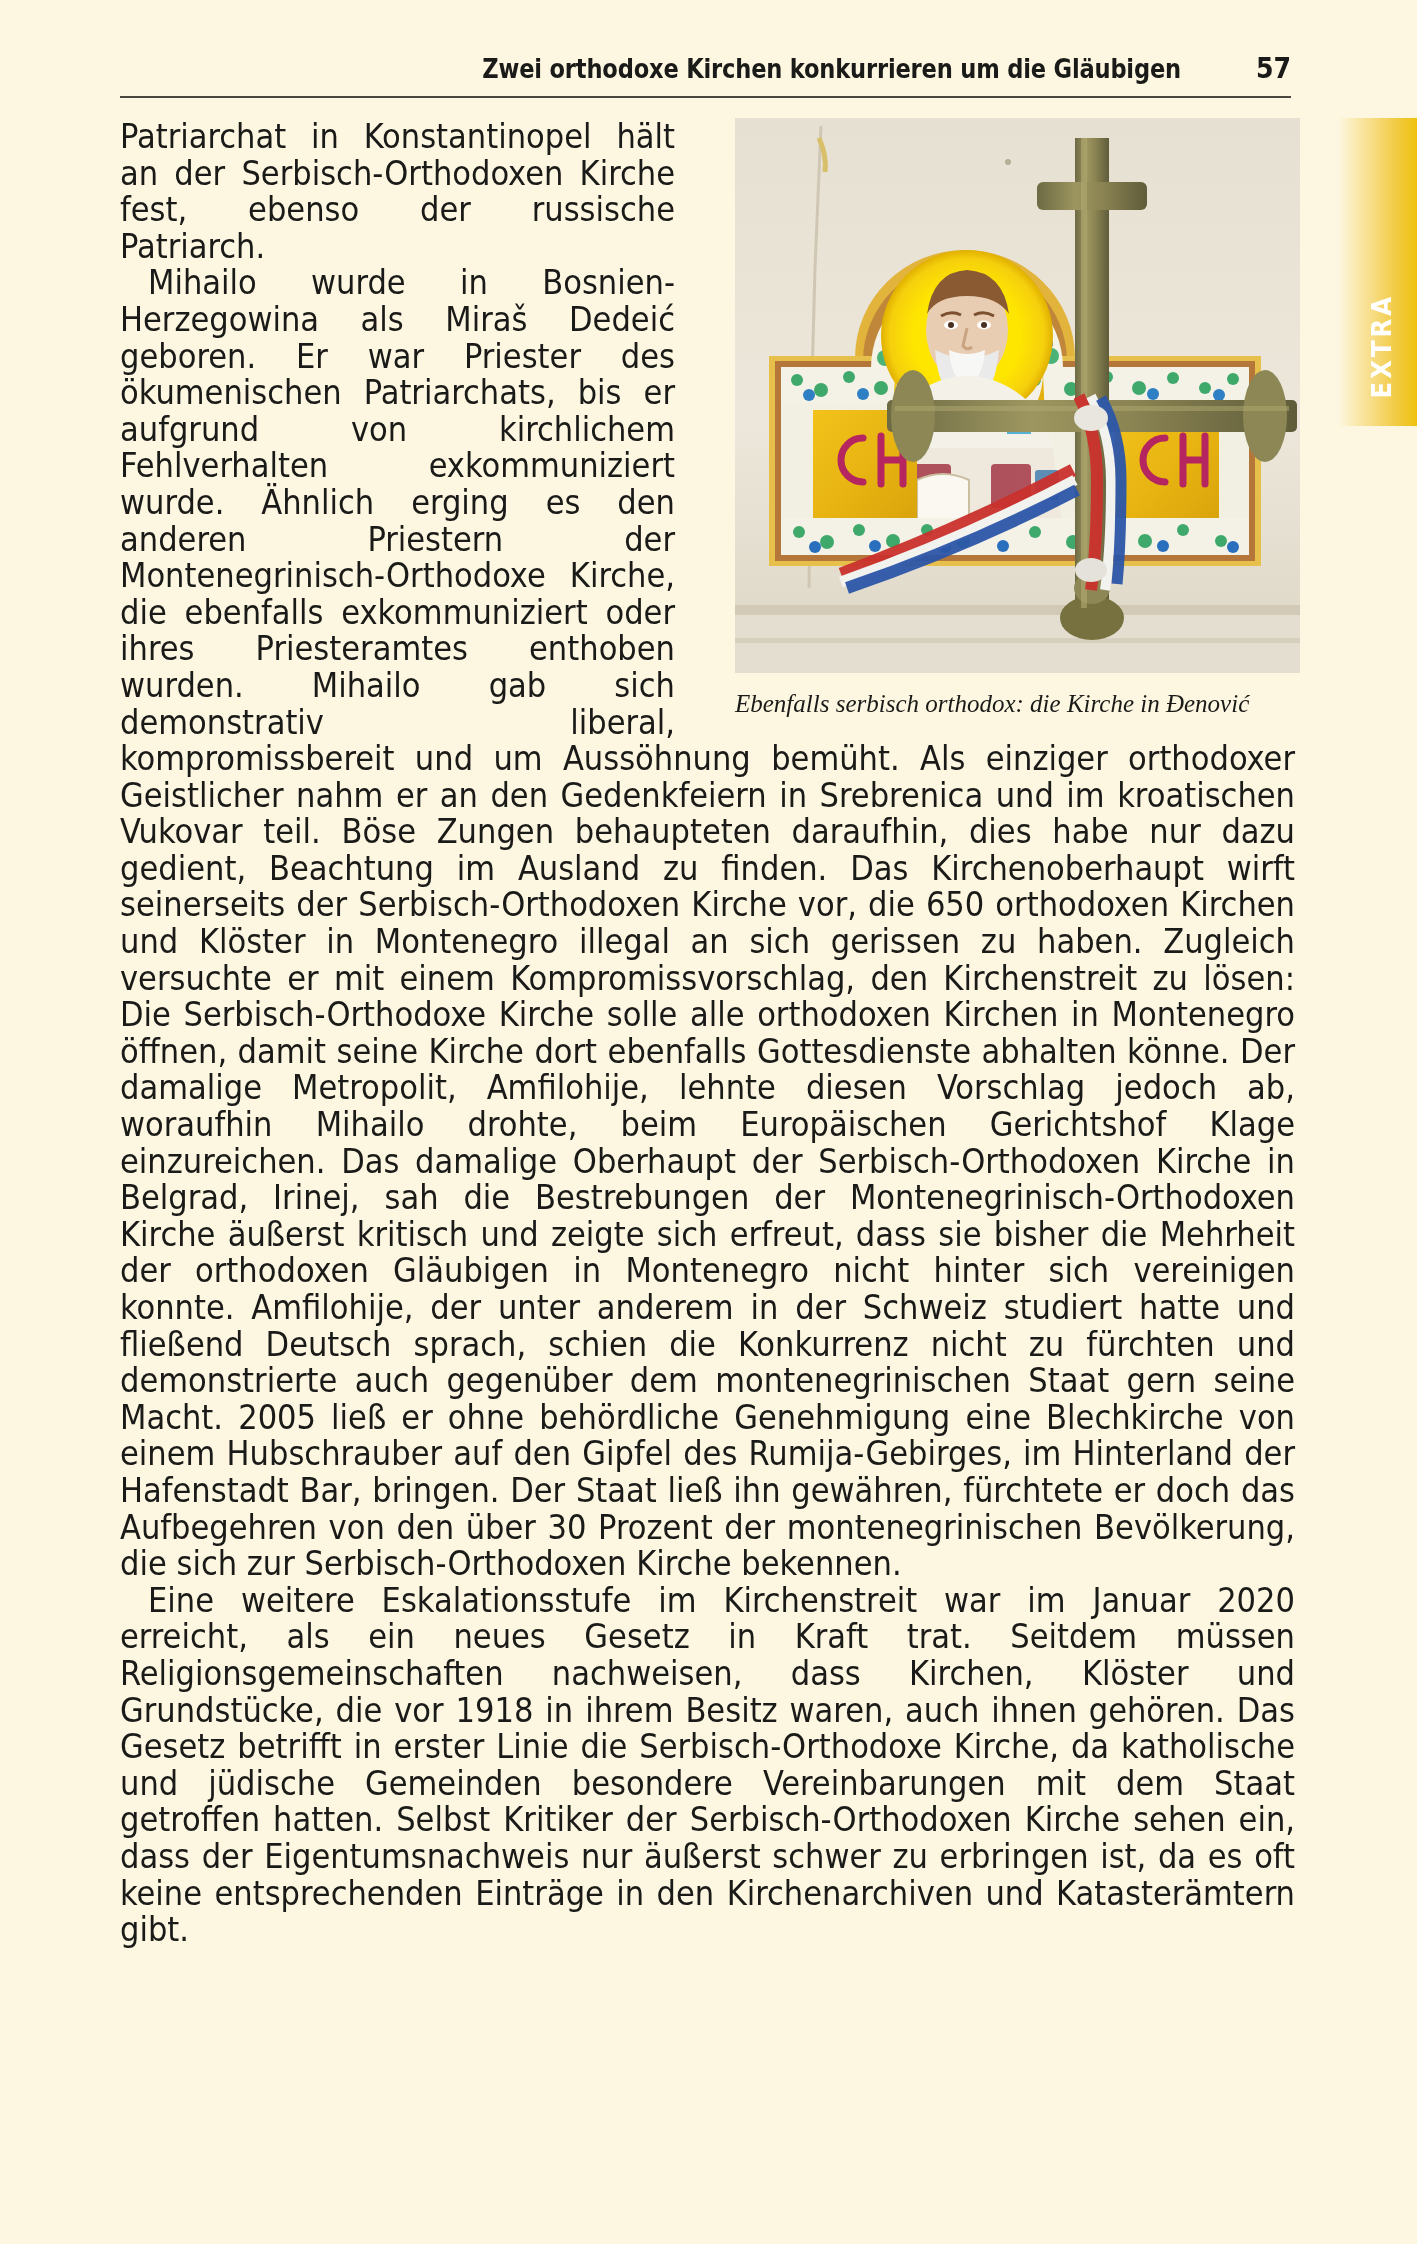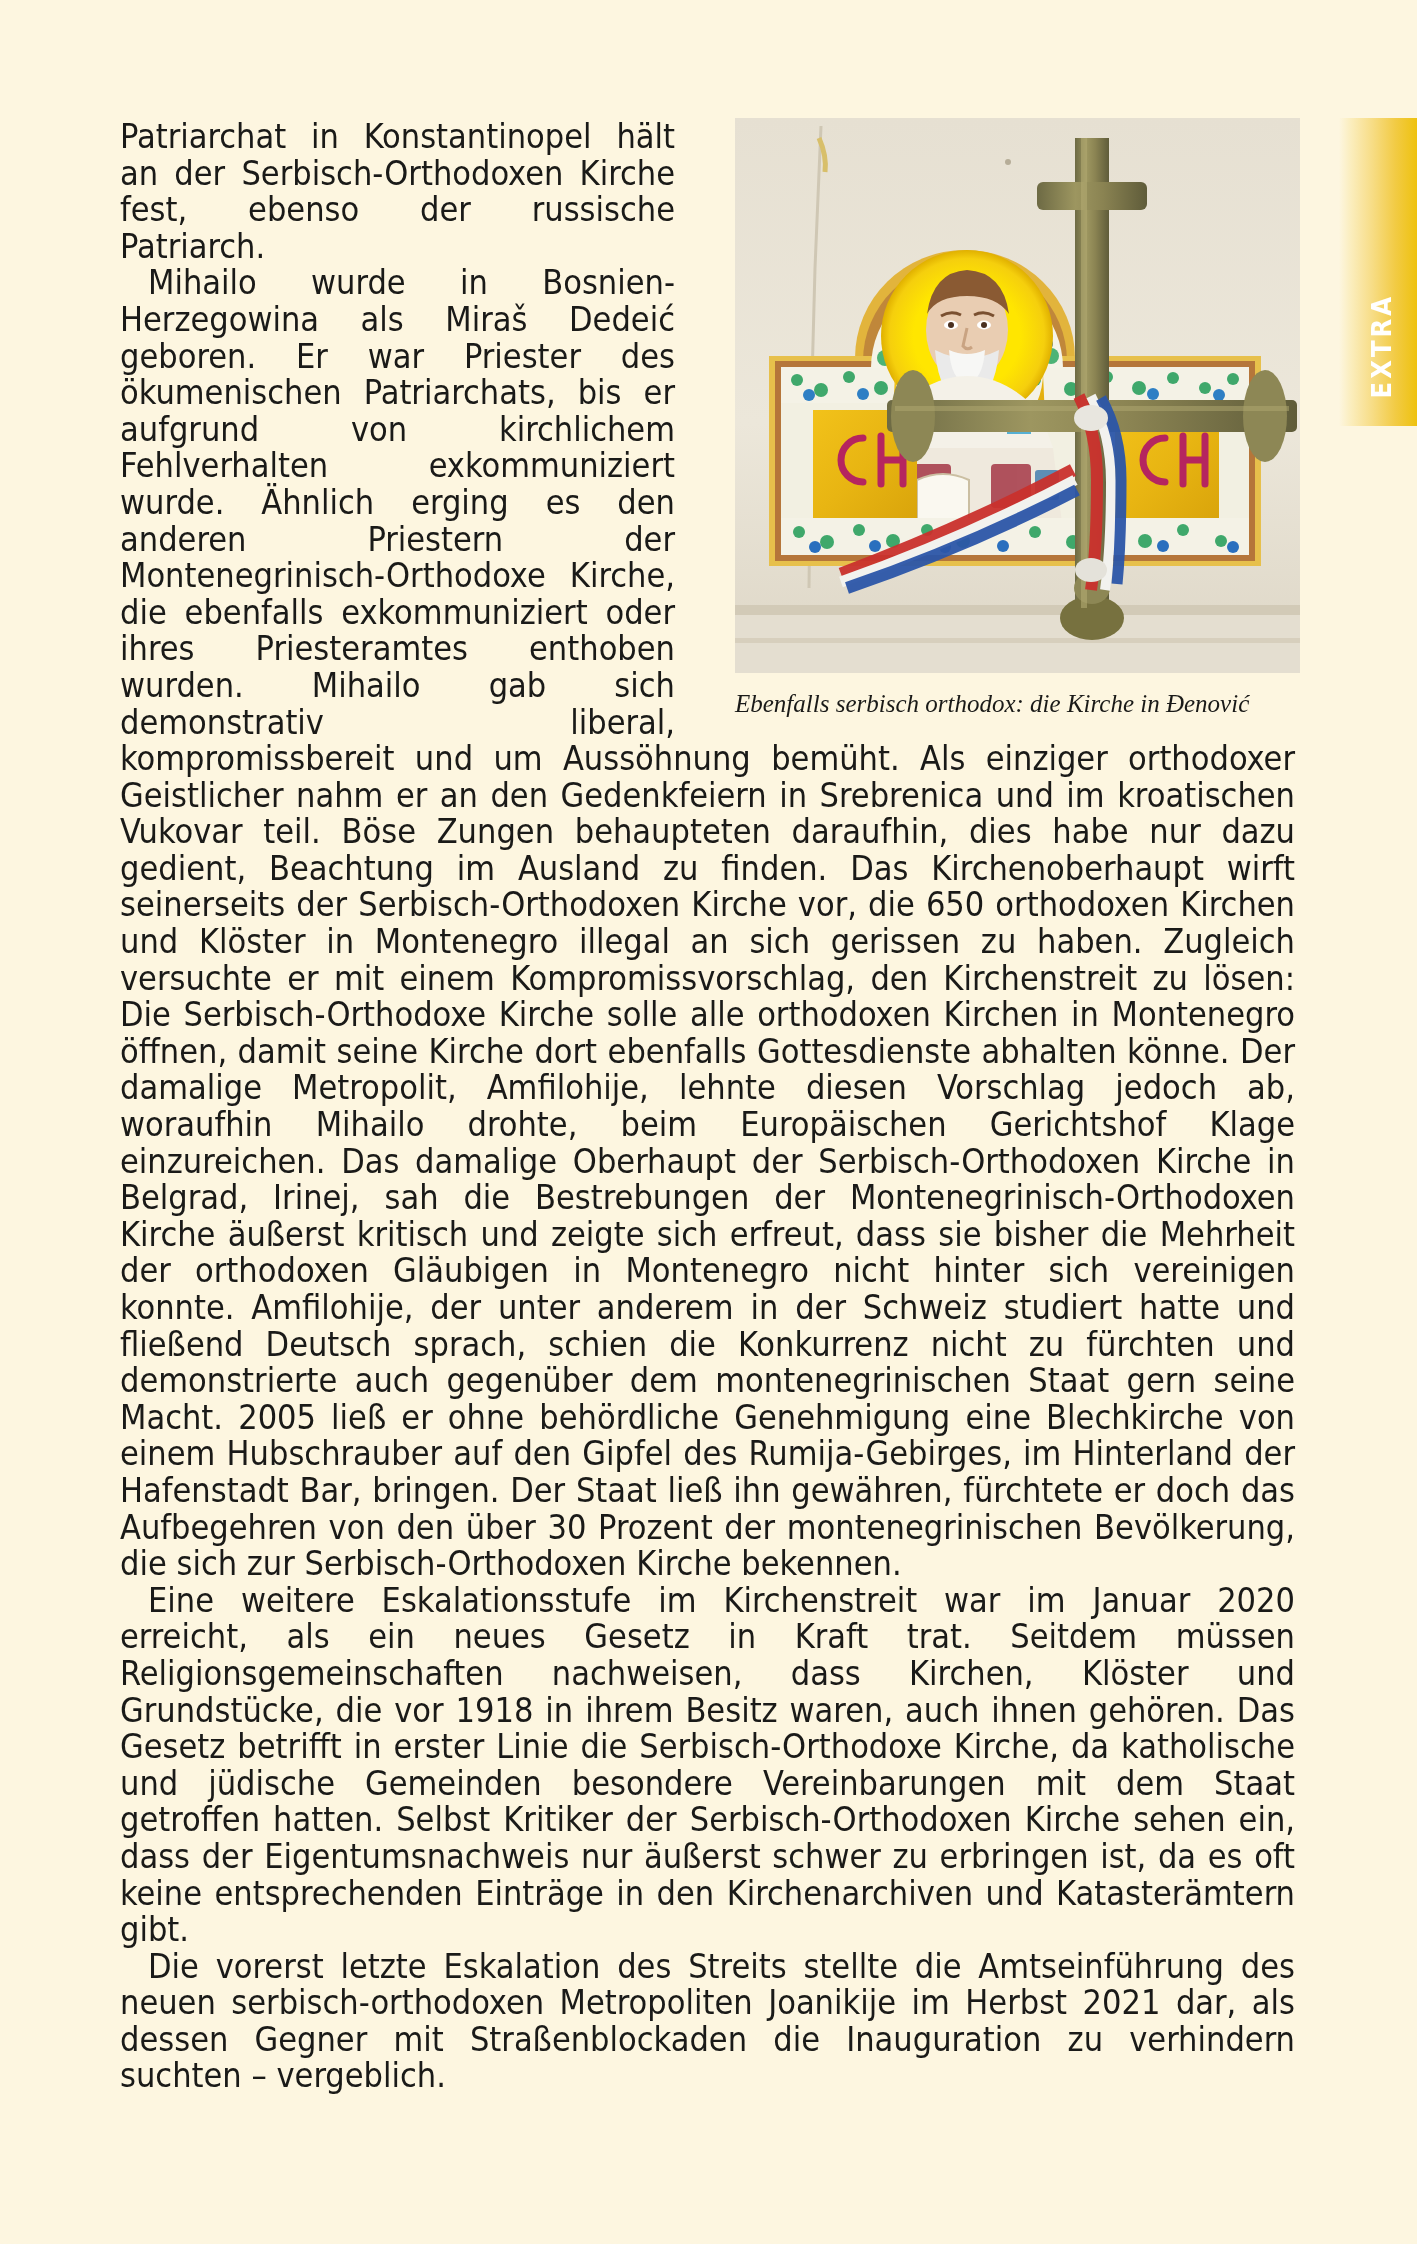--- a/index.html
+++ b/index.html
@@ -113,20 +113,27 @@
   }
 
   
   .photo svg{display:block;width:100%;height:100%;}
 </style>
 </head>
 <body>
 
 <div class="page">
 
+  <div class="runhead">
+    <div class="runhead-inner">
+      <div class="runhead-title">Zwei orthodoxe Kirchen konkurrieren um die Gläubigen</div>
+      <div class="runhead-page">57</div>
+    </div>
+    <div class="runhead-rule"></div>
+  </div>
 
   <div class="figure">
     <div class="photo">
       <svg viewBox="0 0 565 555" preserveAspectRatio="none">
         <defs>
           <linearGradient id="wall" x1="0" y1="0" x2="0" y2="1">
             <stop offset="0" stop-color="#e6e0d2"></stop>
             <stop offset="0.55" stop-color="#ece7da"></stop>
             <stop offset="1" stop-color="#ddd6c6"></stop>
           </linearGradient>
@@ -332,20 +339,19 @@
       </svg>
     </div>
     <div class="caption">Ebenfalls serbisch orthodox: die Kirche in Ðenović</div>
   </div>
 
   <div class="textcol">
     <div class="shape"></div>
     <p><span>Patriarchat in Konstantinopel hält an der Serbisch-Orthodoxen Kirche fest, ebenso der russische Patriarch.</span></p>
       <p class="indent"><span>Mihailo wurde in Bosnien-Herzegowina als Miraš Dedeić geboren. Er war Priester des ökumenischen Patriarchats, bis er aufgrund von kirchlichem Fehlverhalten exkommuniziert wurde. Ähnlich erging es den anderen Priestern der Montenegrinisch-Orthodoxe Kirche, die ebenfalls exkommuniziert oder ihres Priesteramtes enthoben wurden. Mihailo gab sich demonstrativ liberal, kompromissbereit und um Aussöhnung bemüht. Als einziger orthodoxer Geistlicher nahm er an den Gedenkfeiern in Srebrenica und im kroatischen Vukovar teil. Böse Zungen behaupteten daraufhin, dies habe nur dazu gedient, Beachtung im Ausland zu finden. Das Kirchenoberhaupt wirft seinerseits der Serbisch-Orthodoxen Kirche vor, die 650 orthodoxen Kirchen und Klöster in Montenegro illegal an sich gerissen zu haben. Zugleich versuchte er mit einem Kompromissvorschlag, den Kirchenstreit zu lösen: Die Serbisch-Orthodoxe Kirche solle alle orthodoxen Kirchen in Montenegro öffnen, damit seine Kirche dort ebenfalls Gottesdienste abhalten könne. Der damalige Metropolit, Amfilohije, lehnte diesen Vorschlag jedoch ab, woraufhin Mihailo drohte, beim Europäischen Gerichtshof Klage einzureichen. Das damalige Oberhaupt der Serbisch-Orthodoxen Kirche in Belgrad, Irinej, sah die Bestrebungen der Montenegrinisch-Orthodoxen Kirche äußerst kritisch und zeigte sich erfreut, dass sie bisher die Mehrheit der orthodoxen Gläubigen in Montenegro nicht hinter sich vereinigen konnte. Amfilohije, der unter anderem in der Schweiz studiert hatte und fließend Deutsch sprach, schien die Konkurrenz nicht zu fürchten und demonstrierte auch gegenüber dem montenegrinischen Staat gern seine Macht. 2005 ließ er ohne behördliche Genehmigung eine Blechkirche von einem Hubschrauber auf den Gipfel des Rumija-Gebirges, im Hinterland der Hafenstadt Bar, bringen. Der Staat ließ ihn gewähren, fürchtete er doch das Aufbegehren von den über 30 Prozent der montenegrinischen Bevölkerung, die sich zur Serbisch-Orthodoxen Kirche bekennen.</span></p>
     <p class="indent"><span>Eine weitere Eskalationsstufe im Kirchenstreit war im Januar 2020 erreicht, als ein neues Gesetz in Kraft trat. Seitdem müssen Religionsgemeinschaften nachweisen, dass Kirchen, Klöster und Grundstücke, die vor 1918 in ihrem Besitz waren, auch ihnen gehören. Das Gesetz betrifft in erster Linie die Serbisch-Orthodoxe Kirche, da katholische und jüdische Gemeinden besondere Vereinbarungen mit dem Staat getroffen hatten. Selbst Kritiker der Serbisch-Orthodoxen Kirche sehen ein, dass der Eigentumsnachweis nur äußerst schwer zu erbringen ist, da es oft keine entsprechenden Einträge in den Kirchenarchiven und Katasterämtern gibt.</span></p>
-    <p class="indent"><span>Die vorerst letzte Eskalation des Streits stellte die Amtseinführung des neuen serbisch-orthodoxen Metropoliten Joanikije im Herbst 2021 dar, als dessen Gegner mit Straßenblockaden die Inauguration zu verhindern suchten – vergeblich.</span></p>
   </div>
 
   <div class="extratab">
     <span>EXTRA</span>
   </div>
 
 </div>
 
 </body></html>

